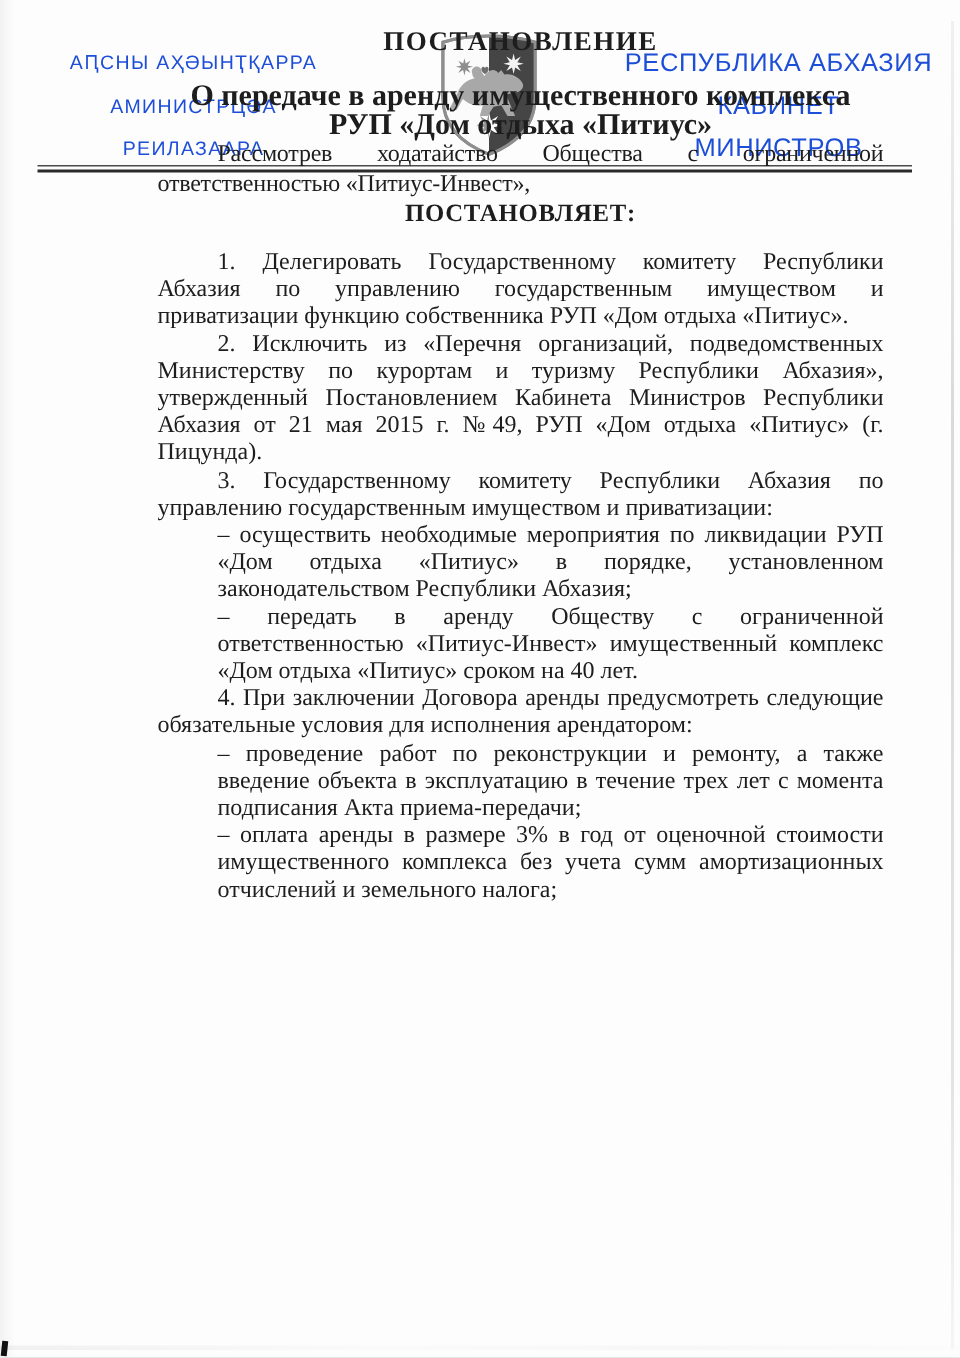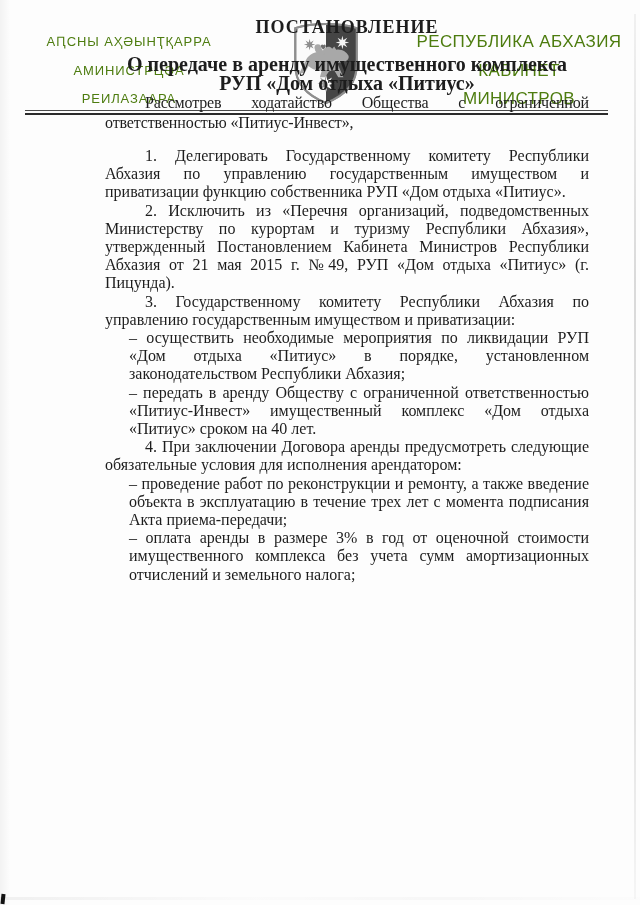--- a/index.html
+++ b/index.html
@@ -29,21 +29,21 @@
   }
   .corner-speck {
     position:absolute; left:1px; top:894px; width:4px; height:10px;
     background:#111; transform:rotate(6deg);
   }
   
   .letterhead {
     position:absolute; top:22px; left:22px; right:18px;
     display:flex; justify-content:space-between; align-items:flex-start;
     font-family:"Liberation Sans", sans-serif;
-    color:#4d7c0f;
+    color:#1d4ed8;
   }
   .lh-left, .lh-right {
     text-align:center; padding-top:6px;
     line-height:28.5px;
   }
   .lh-left  { width:214px; font-size:13px;   letter-spacing:0.9px; }
   .lh-right { width:206px; font-size:17px; letter-spacing:0.4px; }
   .emblem-wrap { width:74px; height:84px; margin-top:0; }
   
   .double-rule {
@@ -76,21 +76,21 @@
     text-align:center; font-size:16px; font-weight:bold; line-height:19px;
   }
   .resolves {
     margin-top:14px;
     text-align:center; font-size:16.5px; font-weight:bold;
     letter-spacing:0.5px; line-height:19px;
   }
   .items { margin-top:15px; }
   .items .item { text-align:justify; hyphens:manual; }
   .items .item.numbered { text-indent:40px; }
-  .items .item.dash { margin-left:24px; }
+  .items .item.dash { margin-left:40px; }
 </style>
 </head>
 <body>
 
 <div class="page">
 
   <div class="edge-shadow-left"></div>
   <div class="edge-shadow-right"></div>
   <div class="edge-shadow-bottom"></div>
   <div class="corner-speck"></div>
@@ -158,20 +158,21 @@
     <h1 class="doc-title">ПОСТАНОВЛЕНИЕ</h1>
 
     <div class="doc-subtitle">
       <div>О передаче в аренду имущественного комплекса</div>
       <div>РУП «Дом отдыха «Питиус»</div>
     </div>
 
     <p class="preamble">Рассмотрев ходатайство Общества с ограниченной ответственностью «Питиус-Инвест»,</p>
 
 
+    <h3 class="resolves">ПОСТАНОВЛЯЕТ:</h3>
 
     <div class="items">
         <p class="item numbered">1. Делегировать Государственному комитету Республики Абхазия по управлению государственным имуществом и приватизации функцию собственника РУП «Дом отдыха «Питиус».</p>
         <p class="item numbered">2. Исключить из «Перечня организаций, подведомственных Мини­стерству по курортам и туризму Республики Абхазия», утвержденный Постановлением Кабинета Министров Республики Абхазия от 21 мая 2015 г. №49, РУП «Дом отдыха «Питиус» (г. Пицунда).</p>
         <p class="item numbered">3. Государственному комитету Республики Абхазия по управлению государственным имуществом и приватизации:</p>
         <p class="item dash">– осуществить необходимые мероприятия по ликвидации РУП «Дом отдыха «Питиус» в порядке, установленном законодательством Республики Абхазия;</p>
         <p class="item dash">– передать в аренду Обществу с ограниченной ответственностью «Питиус-Инвест» имущественный комплекс «Дом отдыха «Питиус» сроком на 40 лет.</p>
         <p class="item numbered">4. При заключении Договора аренды предусмотреть следующие обязательные условия для исполнения арендатором:</p>
         <p class="item dash">– проведение работ по реконструкции и ремонту, а также введение объекта в эксплуатацию в течение трех лет с момента подписания Акта приема-передачи;</p>
         <p class="item dash">– оплата аренды в размере 3% в год от оценочной стоимости имущественного комплекса без учета сумм амортизационных отчис­лений и земельного налога;</p>

